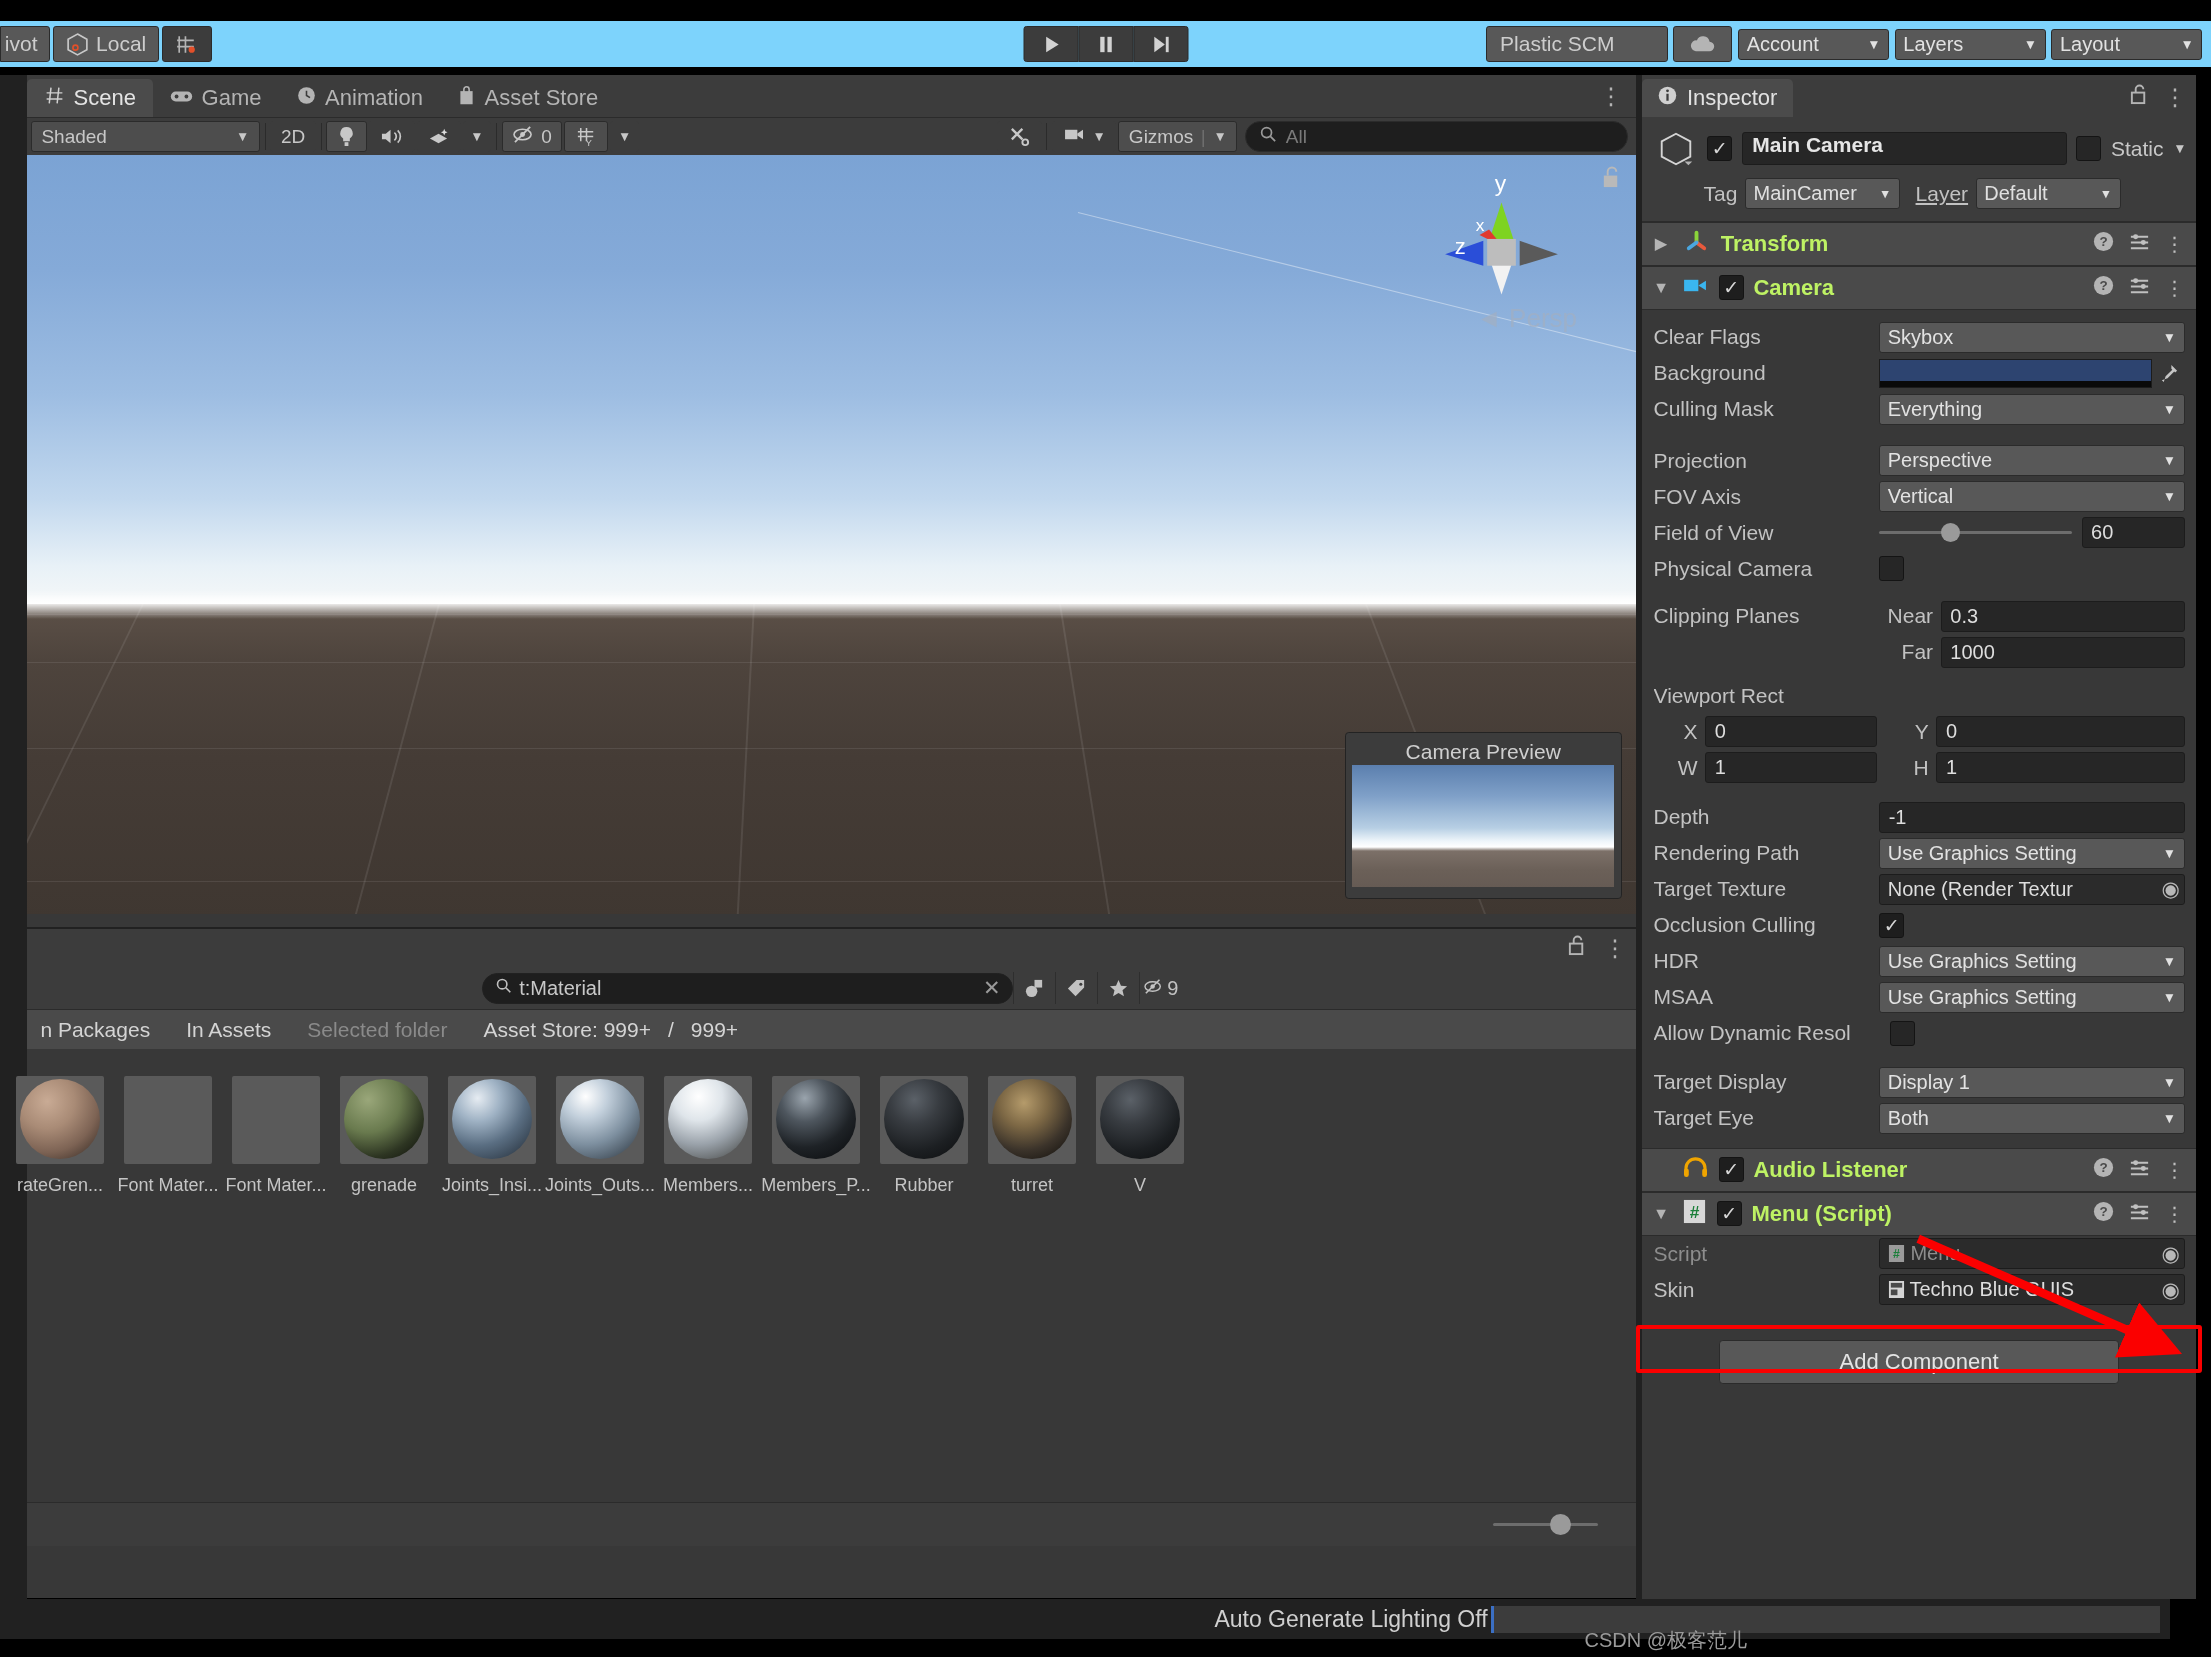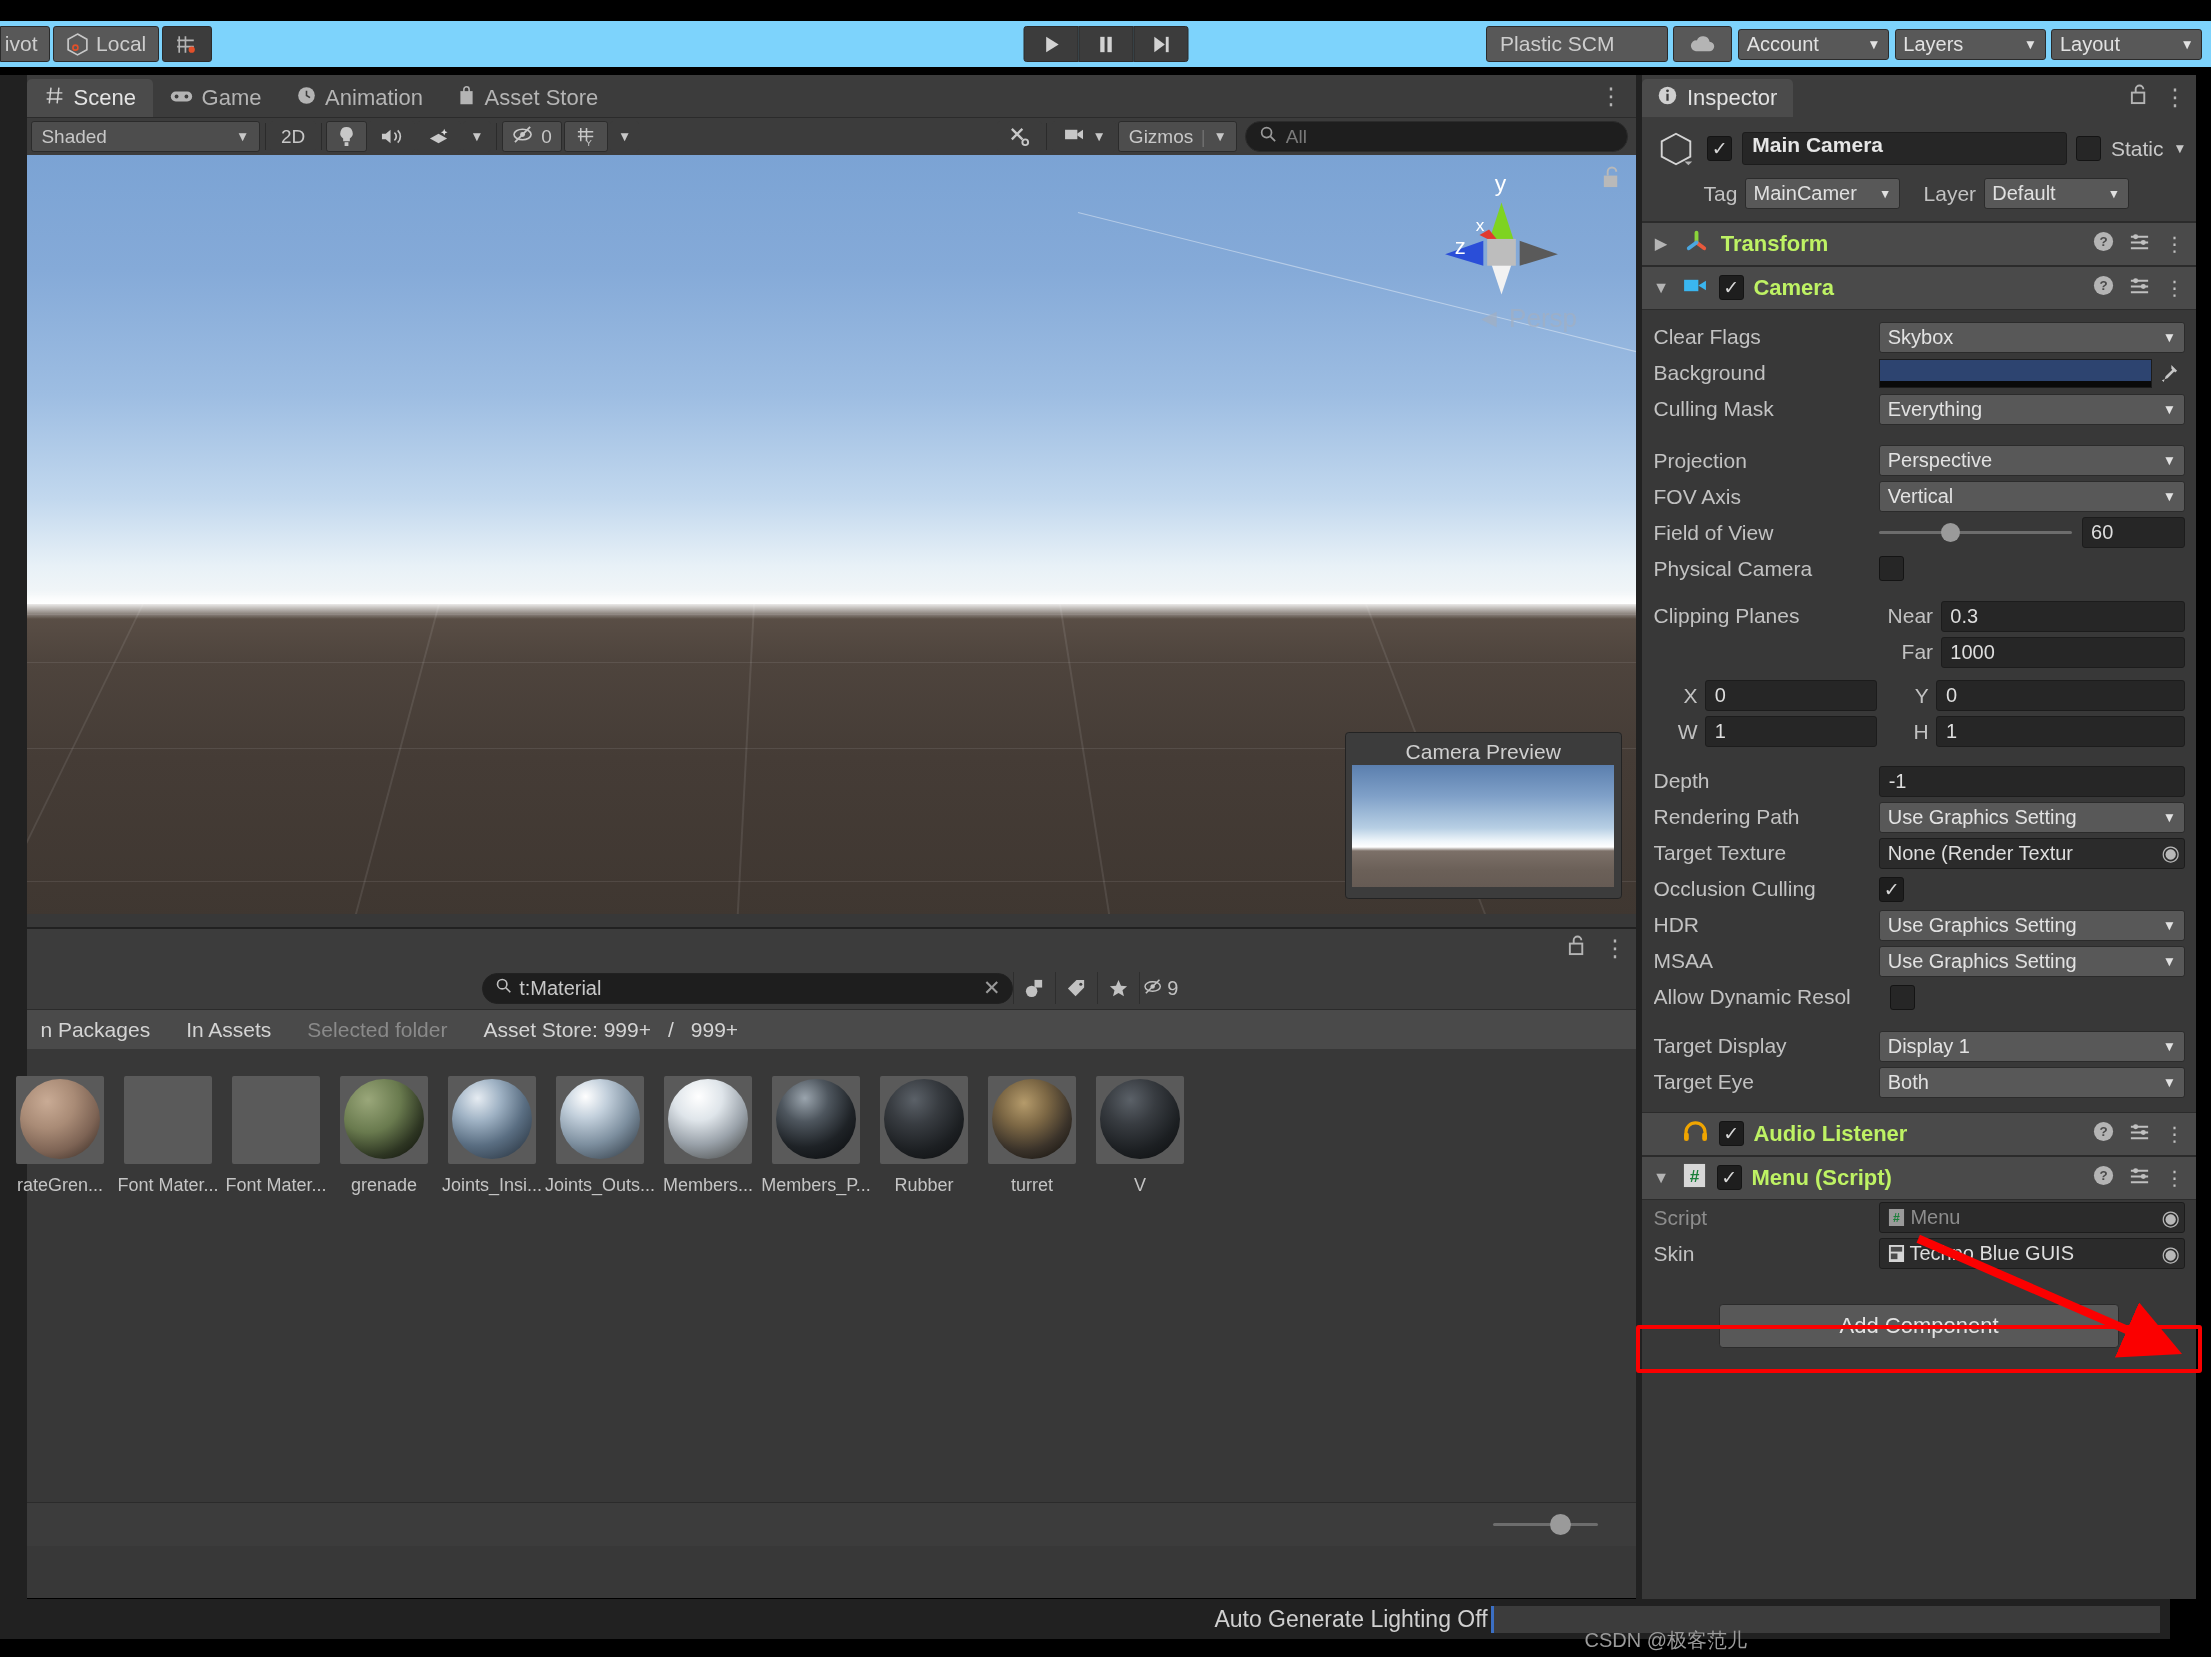--- a/index.html
+++ b/index.html
@@ -690,21 +690,21 @@
         <div class="cb empty"></div>
         <span class="static-lbl">Static</span>
         <span style="color:#c8c8c8;font-size:13.4px;">▼</span>
       </div>
       <div class="ih-row2">
         <span class="ih-lbl">Tag</span>
         <div class="dd-sm" style="width:155px;">
           <span>MainCamer</span>
           <span style="font-size:12.4px;margin-left:3.8px;">▼</span>
         </div>
-        <span class="ih-lbl" style="margin-left:16px;">Layer</span>
+        <span class="ih-lbl" style="margin-left:8px;text-decoration:underline;">Layer</span>
         <div class="dd-sm" style="width:145px;">
           <span>Default</span>
           <span style="font-size:12.4px;margin-left:3.8px;">▼</span>
         </div>
       </div>
     </div>
 
     <div class="comp-header">
       <span class="foldout">▶</span>
       <span>
@@ -835,20 +835,23 @@
       <div class="prow">
         <span class="plabel"></span>
         <span class="sub-lbl">Far</span>
         <div class="pfield">
             <div class="txtfield">
           <span>1000</span>
         </div>
           </div>
       </div>
       <div style="height:7.6px;"></div>
+      <div class="prow">
+        <span class="plabel">Viewport Rect</span>
+      </div>
       <div class="prow">
         <span class="sub-lbl left">X</span>
         <div style="width:172px;">
             <div class="txtfield">
           <span>0</span>
         </div>
           </div>
         <span class="sub-lbl left">Y</span>
         <div style="flex:1;">
             <div class="txtfield">

